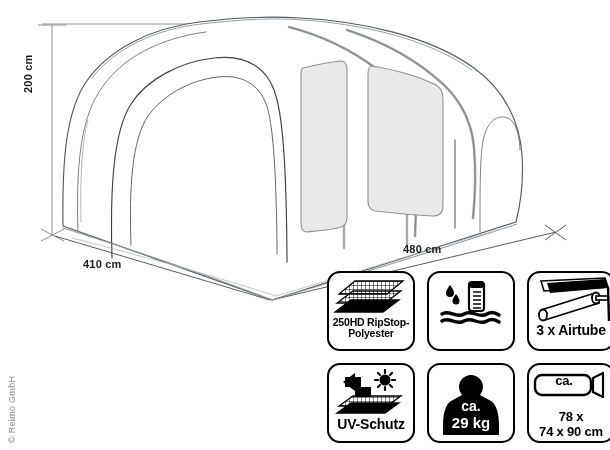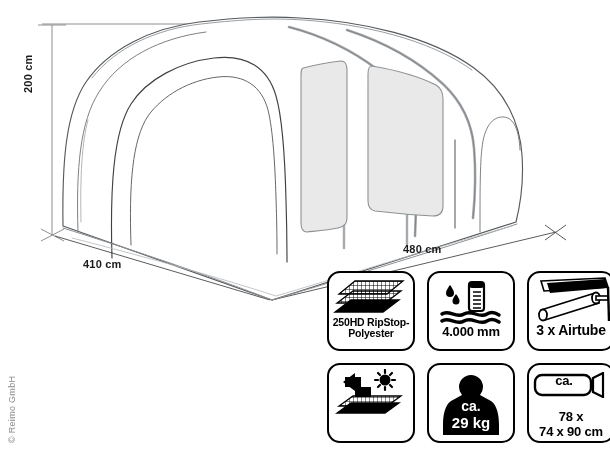--- a/index.html
+++ b/index.html
@@ -261,21 +261,20 @@
           <line x1="44" y1="23" x2="52" y2="23"></line>
           <line x1="44" y1="27" x2="52" y2="27"></line>
           <line x1="44" y1="31" x2="52" y2="31"></line>
         </g>
 
         <g fill="none" stroke="#000" stroke-width="3.4" stroke-linecap="round">
           <path d="M13,37 C20,32 27,42 35,37 C43,32 50,42 58,37 C63,34 67,36 70,38"></path>
           <path d="M13,44 C20,39 27,49 35,44 C43,39 50,49 58,44 C63,41 67,43 70,45"></path>
         </g>
       </svg>
-      <div class="icon-caption cap-md">4.000 mm</div>
     </div>
 
     <div class="icon-card">
       <svg class="icon-art" viewBox="0 0 84 46" height="46">
 
         <path d="M18,6 L76,2 L79,11 L21,16 Z" fill="#000"></path>
         <path d="M12,4 L76,1 L79,10 L15,14 Z" fill="none" stroke="#000" stroke-width="1.6"></path>
 
         <path d="M12,33 L66,16 L70,26 L16,43 Z" fill="#ffffff" stroke="#000" stroke-width="1.8"></path>
         <ellipse cx="14" cy="38" rx="4" ry="5.5" fill="#ffffff" stroke="#000" stroke-width="1.8"></ellipse>
@@ -307,20 +306,21 @@
         <path d="M14,13 L26,4 L26,22 Z" fill="#000"></path>
 
         <defs>
           <pattern id="mesh2" width="4" height="4" patternUnits="userSpaceOnUse">
             <path d="M0 0 L4 0 M0 0 L0 4" stroke="#000" stroke-width="0.9"></path>
           </pattern>
         </defs>
         <path d="M24,27 L72,27 L58,37 L10,37 Z" fill="url(#mesh2)" stroke="#000" stroke-width="1.3"></path>
         <path d="M22,34 L70,34 L56,44 L8,44 Z" fill="#000000" stroke="#000" stroke-width="1.3"></path>
       </svg>
+      <div class="icon-caption cap-lg">UV-Schutz</div>
     </div>
 
     <div class="icon-card">
       <svg class="icon-art" viewBox="0 0 84 70" height="70" style="margin-top:2px;">
 
         <path d="M42,4 a12,12 0 0 1 12,12 a12,12 0 0 1 -3,8
                  L62,30 C68,34 70,44 70,54 L70,64 L14,64 L14,54
                  C14,44 16,34 22,30 L33,24 a12,12 0 0 1 -3,-8
                  A12,12 0 0 1 42,4 Z" fill="#000000"></path>
         <text x="42" y="40" text-anchor="middle" fill="#ffffff" font-family="Liberation Sans, sans-serif" font-size="14" font-weight="bold">ca.</text>

